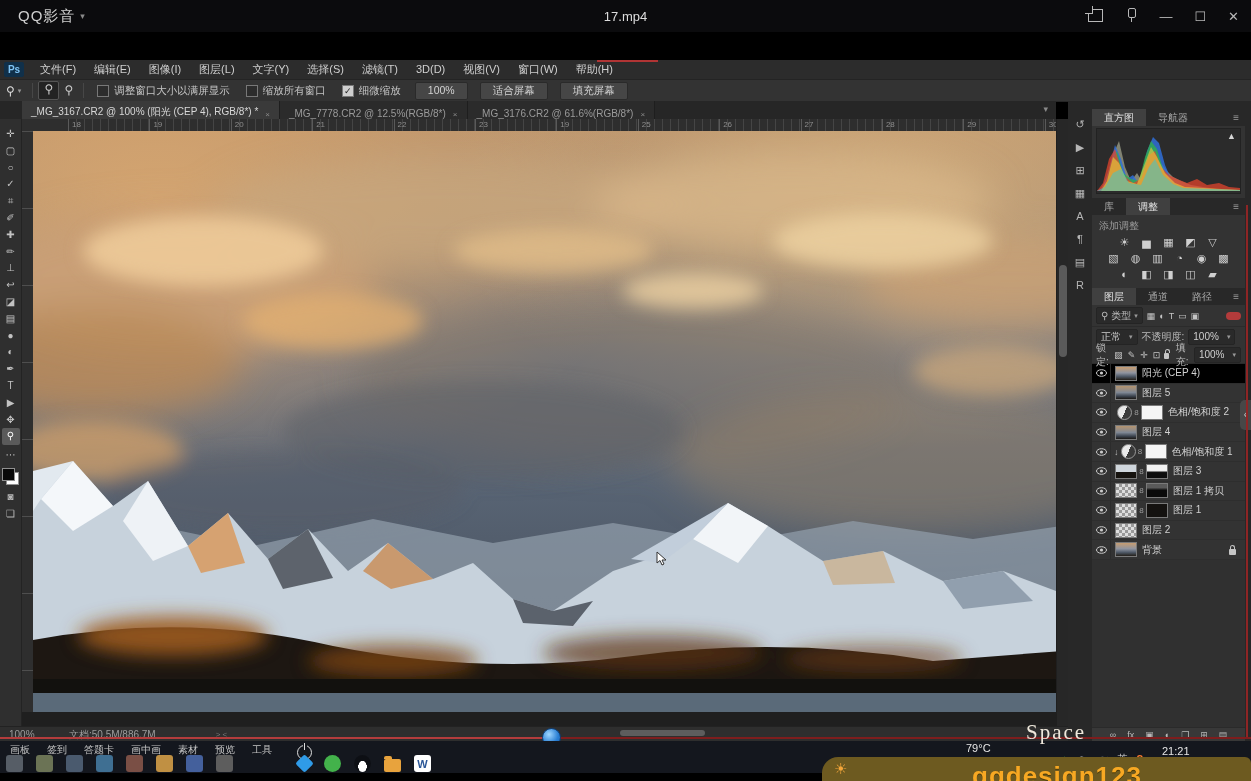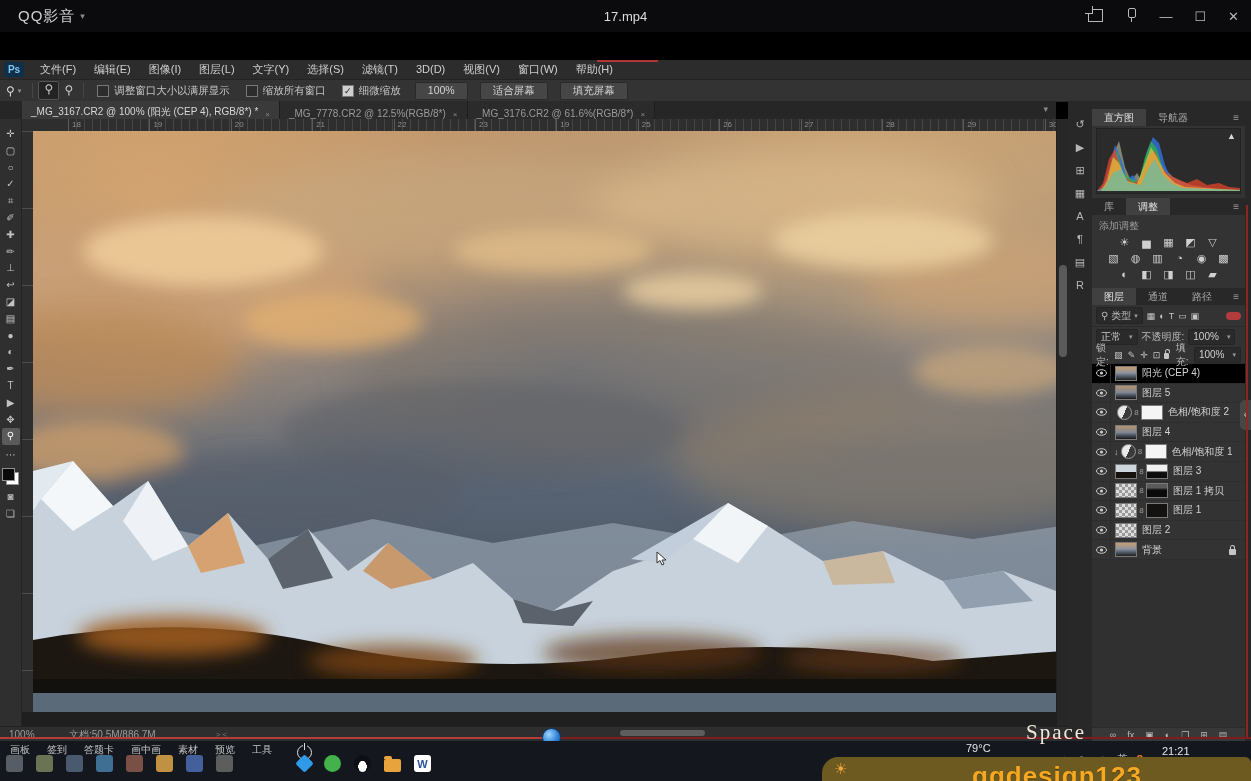--- a/index.html
+++ b/index.html
@@ -145,21 +145,21 @@
                 border-radius:5px 0 0 5px;color:#ccc;font-size:10px;line-height:30px;text-align:center;}
 
   
   .red-vline{position:absolute;left:1246px;top:205px;width:2px;height:533px;background:#8e2525;}
   .progress{position:absolute;top:737px;left:0;width:100%;height:2px;background:#7e1d1d;}
   .progress-played{position:absolute;top:0;left:0;width:551px;height:2px;background:#b43c3c;}
   .knob{position:absolute;left:542px;top:728px;width:19px;height:19px;border-radius:50%;
         background:radial-gradient(circle at 35% 32%,#9ed6ff,#2a7fd4 58%,#1b5fa8);border:1px solid #0e3f77;box-sizing:border-box;}
 
   
-  .taskbar{position:absolute;top:741px;left:0;width:100%;height:40px;background:#14171e;}
+  .taskbar{position:absolute;top:741px;left:0;width:100%;height:32px;background:#14171e;}
   .tb-shortcuts{position:absolute;left:10px;top:2px;display:flex;gap:17px;font-size:10px;color:#c4c4c4;}
   .power{position:absolute;left:297px;top:4px;width:13px;height:13px;border:1.5px solid #ddd;border-radius:50%;}
   .power::before{content:"";position:absolute;left:4.5px;top:-4px;width:4px;height:7px;background:#14171e;}
   .power::after{content:"";position:absolute;left:5.5px;top:-3px;width:1.6px;height:7px;background:#ddd;}
   .tb-apps{position:absolute;left:6px;top:14px;display:flex;gap:13px;align-items:center;}
   .app{width:17px;height:17px;border-radius:3px;display:flex;align-items:center;justify-content:center;font-size:11px;color:#fff;}
   .app[data-shape="dim1"]{background:#565d66;}.app[data-shape="dim2"]{background:#6b7355;}
   .app[data-shape="dim3"]{background:#4a5a6e;}.app[data-shape="dim4"]{background:#3f6f92;}
   .app[data-shape="dim5"]{background:#7a4f45;}.app[data-shape="dim6"]{background:#c09043;}
   .app[data-shape="dim7"]{background:#44609c;}.app[data-shape="dim8"]{background:#5d5d5d;}

